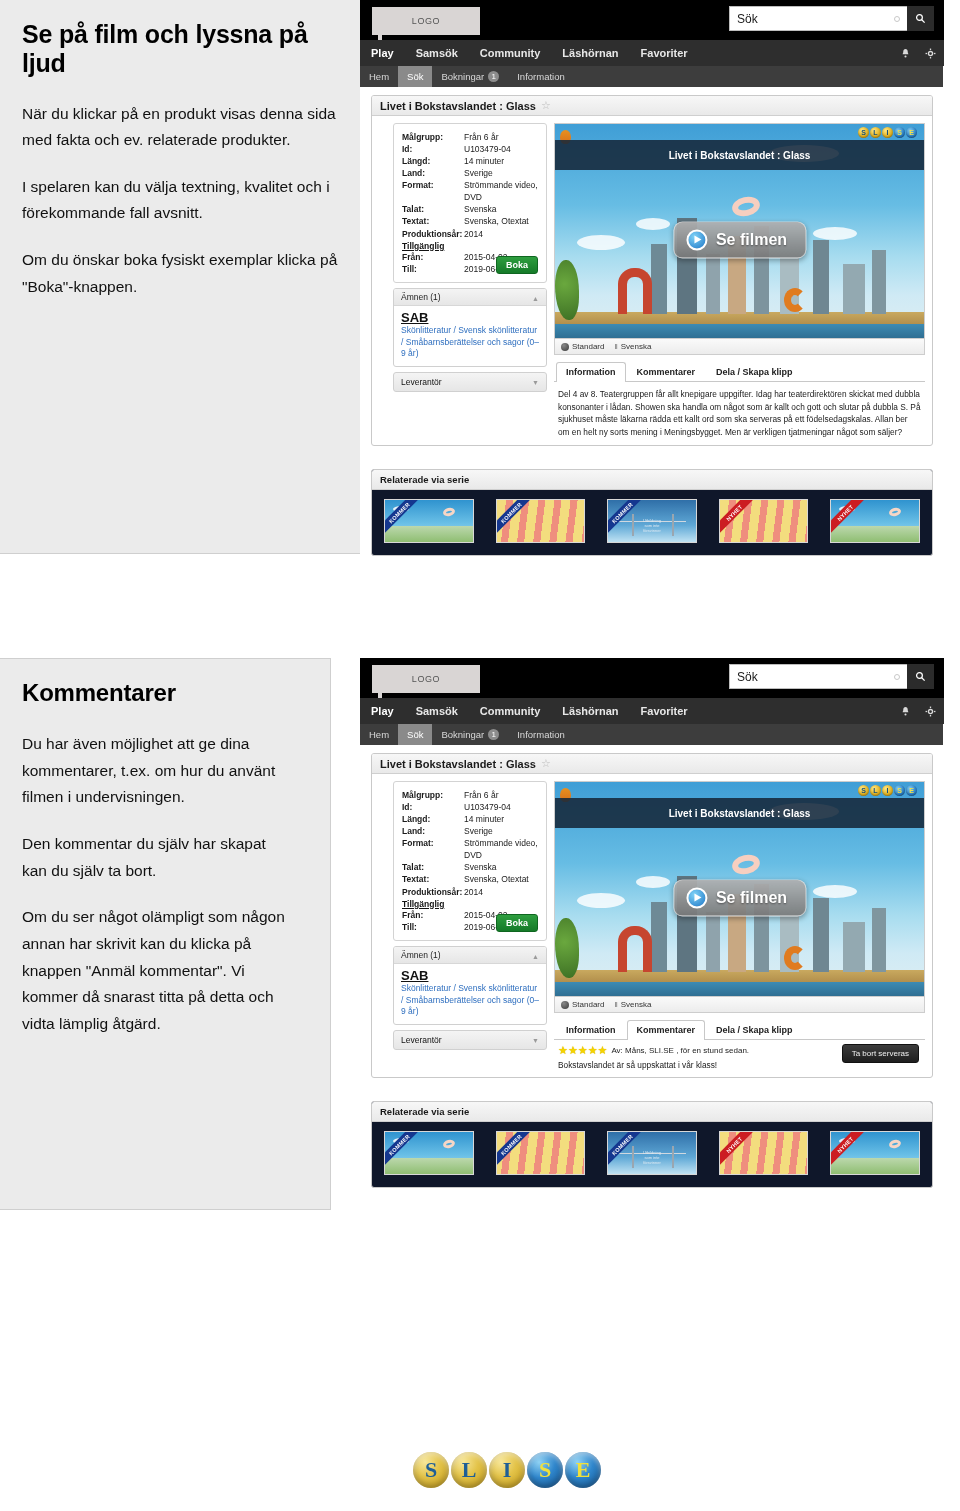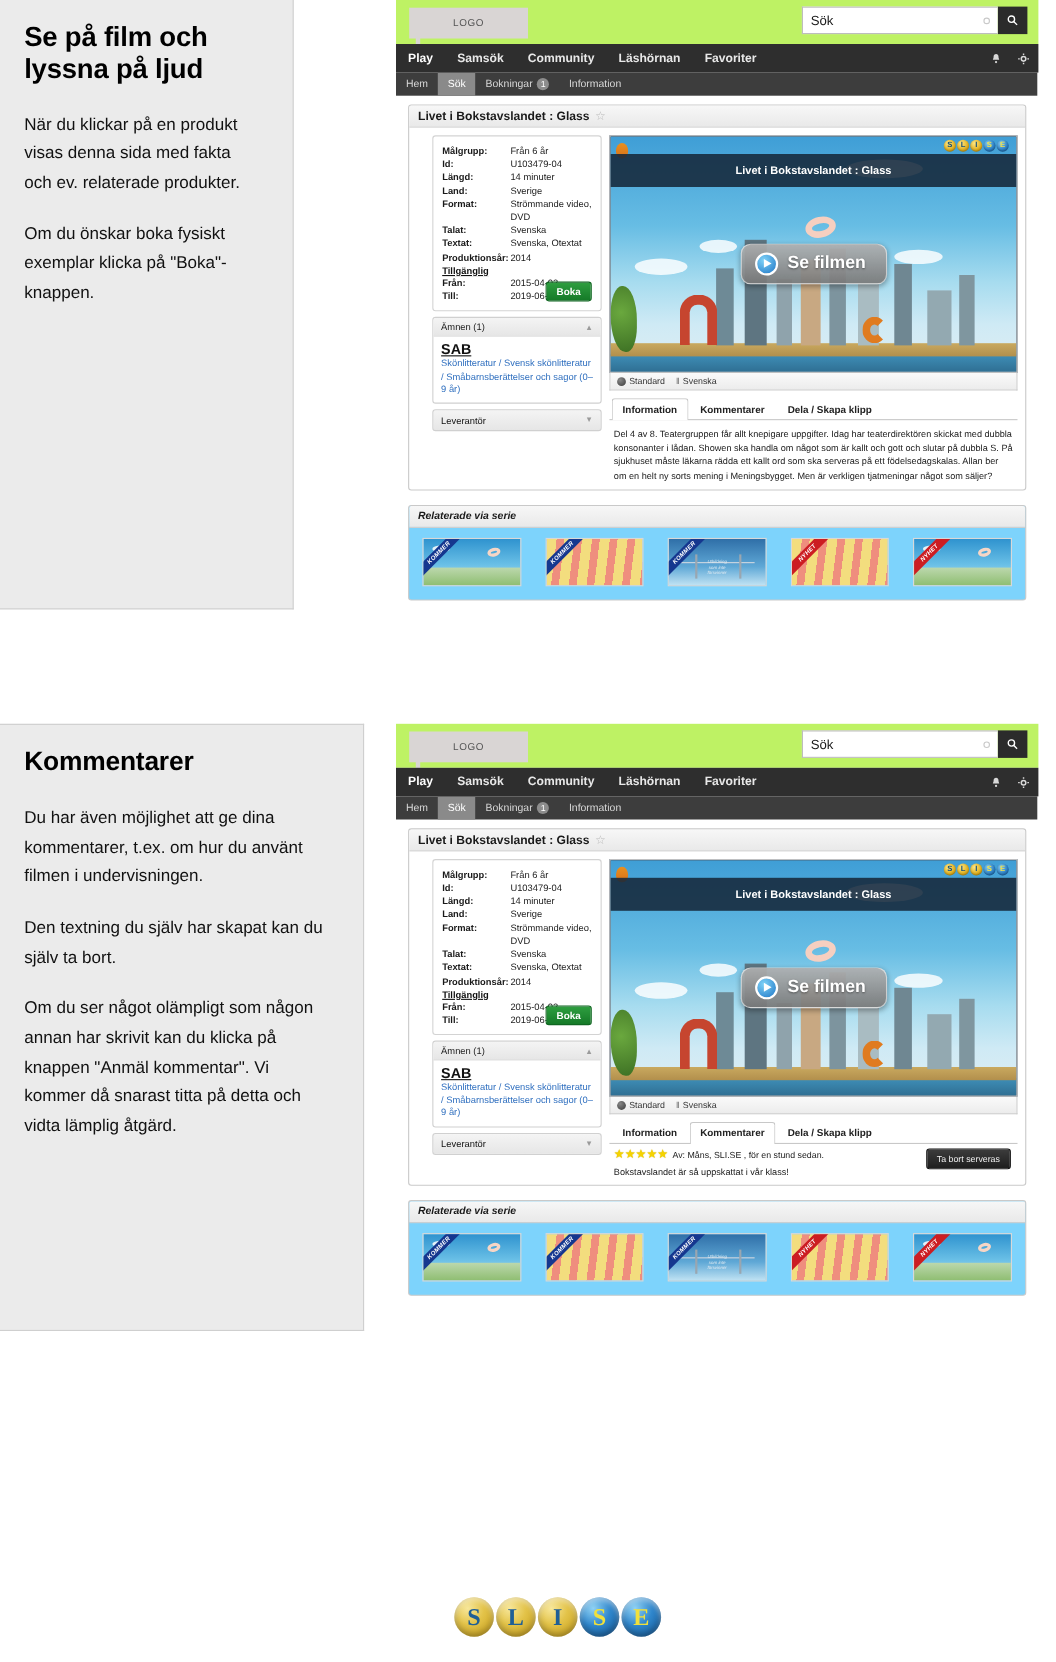--- a/index.html
+++ b/index.html
@@ -15,21 +15,21 @@
 
   
   .doc-panel {
     position: absolute;
     left: 0;
     background: #ebebeb;
     border: 1px solid #cfcfcf;
     border-left: none;
     padding: 14px 36px 18px 22px;
   }
-  #panel-one { top: 0; width: 267px; height: 554px; border-top:none; }
+  #panel-one { top: 0; width: 392px; height: 554px; border-top:none; }
   #panel-two { top: 658px; width: 331px; height: 552px; }
 
   .doc-title {
     font-size: 25px;
     font-weight: bold;
     line-height: 1.17;
     letter-spacing: -0.2px;
     margin: 6px 0 22px 0;
     color: #000;
   }
@@ -45,21 +45,21 @@
   .shot {
     position: absolute;
     left: 360px;
     width: 584px;
     background: #ffffff;
   }
   #shot-one { top: 0; height: 558px; }
   #shot-two { top: 658px; height: 560px; }
 
   
-  .logo-row { position: relative; height: 40px; background:#bef264; }
+  .logo-row { position: relative; height: 40px; background:#000000; }
   .logo-box {
     position:absolute; left:12px; top:7px;
     width: 108px; height: 28px;
     background: #d9d5d4;
     color:#555; font-size: 9px; letter-spacing:.6px;
     display:flex; align-items:center; justify-content:center;
   }
   .logo-tail {
     position:absolute; left:18px; top:33px; width:4px; height:8px;
     background:#d9d5d4;
@@ -303,23 +303,23 @@
   .del-btn {
     position:absolute; right:6px; top:4px;
     background: linear-gradient(#3c3c3c,#1e1e1e);
     border:1px solid #111; border-radius:3px;
     color:#f0f0f0; font-size:8px;
     padding:4px 9px;
   }
 
   
   .related {
-    margin: 13px 11px 0 11px;
+    margin: 23px 11px 0 11px;
     border:1px solid #c9c9c9; border-radius:3px;
-    background:#7dd3fc; overflow:hidden;font-style:italic;
+    background:#0f172a; overflow:hidden;
   }
   .rel-head {
     background: linear-gradient(#f7f7f7,#e9e9e9);
     border-bottom:1px solid #cfcfcf;
     font-size:9.5px; font-weight:bold; color:#1a1a1a;
     padding:4px 8px;
   }
   .rel-strip { display:flex; gap:22px; padding:9px 12px 12px 12px; }
   .thumb {
     width:92px; height:44px; position:relative; overflow:hidden;
@@ -382,27 +382,28 @@
     background: radial-gradient(circle at 34% 28%, #8fd2f4 0%, #2f86cc 45%, #14538e 100%);
     color:#f0e03c;
   }
 </style>
 </head>
 <body>
 
 <div class="doc-panel" id="panel-one">
   <div class="doc-title">Se på film och lyssna på ljud</div>
   <p class="doc-para">När du klickar på en produkt visas denna sida med fakta och ev. relaterade produkter.</p>
+  <p class="doc-para">I spelaren kan du välja textning, kvalitet och i förekommande fall avsnitt.</p>
   <p class="doc-para">Om du önskar boka fysiskt exemplar klicka på "Boka"-knappen.</p>
 </div>
 
 <div class="doc-panel" id="panel-two">
   <div class="doc-title">Kommentarer</div>
   <p class="doc-para">Du har även möjlighet att ge dina kommentarer, t.ex. om hur du använt filmen i undervisningen.</p>
-  <p class="doc-para">Den textning du själv har skapat kan du själv ta bort.</p>
+  <p class="doc-para">Den kommentar du själv har skapat kan du själv ta bort.</p>
   <p class="doc-para">Om du ser något olämpligt som någon annan har skrivit kan du klicka på knappen "Anmäl kommentar". Vi kommer då snarast titta på detta och vidta lämplig åtgärd.</p>
 </div>
 
 <div class="shot" id="shot-one">
 
   <div class="logo-row">
     <div class="logo-box">LOGO</div>
     <div class="logo-tail"></div>
     <div class="search-wrap">
       <div class="search-field">

